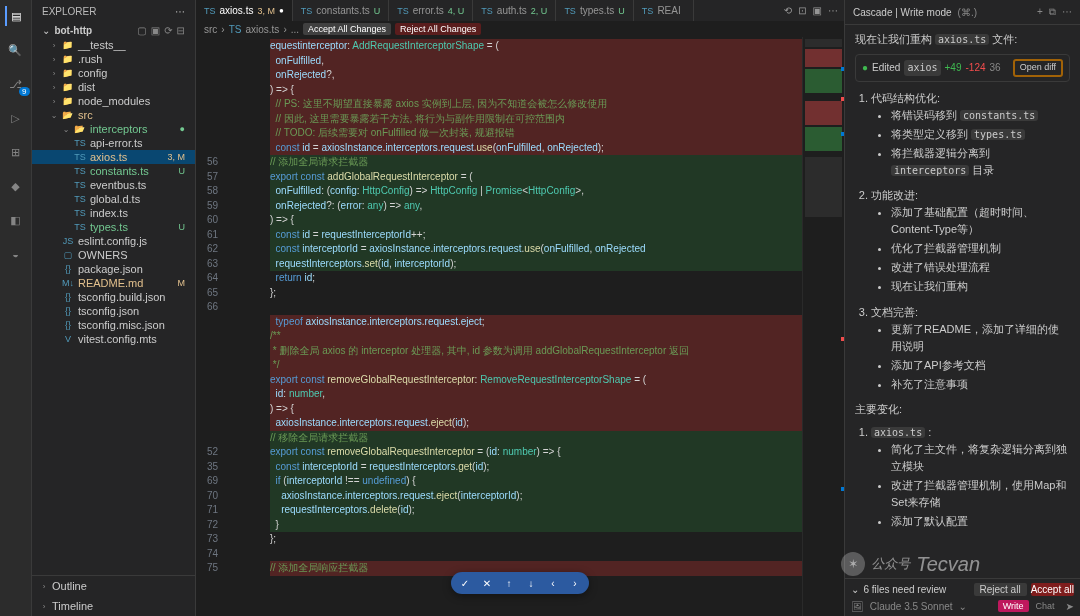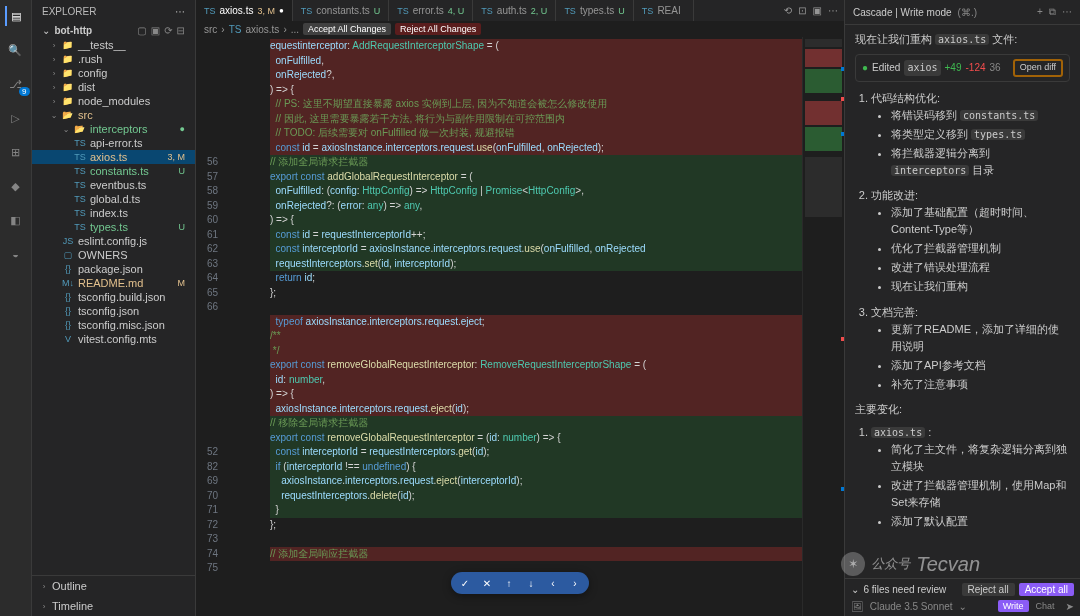--- a/index.html
+++ b/index.html
@@ -65,25 +65,25 @@
 .code-pill { background:#3a3a3a; padding:0 3px; border-radius:3px; font-family:Menlo,monospace; font-size:10px; }
 .edit-box { border:1px solid #3a3a3a; border-radius:4px; padding:4px 6px; display:flex; align-items:center; gap:4px; font-size:10px; margin:4px 0 8px; }
 .dot-g{color:#3fb950}.tx-g{color:#3fb950}.tx-r{color:#f14c4c}.tx-m{color:#888}
 .btn-diff{border:2px solid #a16207;padding:0 5px;border-radius:3px;font-size:9px;margin-left:auto}
 .casc-body ol{padding-left:16px;margin-bottom:6px}
 .casc-body ul{list-style:disc;padding-left:20px;margin-bottom:8px}
 .casc-body li{margin-bottom:2px}
 .casc-foot { border-top:1px solid #3a3a3a; padding:4px 6px; font-size:10px; }
 .rev-row{display:flex;align-items:center;gap:4px;margin-bottom:4px}
 .btn-rej{background:#3a3a3a;padding:1px 6px;border-radius:2px;margin-left:auto}
-.btn-acc{background:#8b5cf6;color:#fff;padding:1px 6px;border-radius:2px}
+.btn-acc{background:#7f1d1d;color:#fff;padding:1px 0;border-radius:2px}
 .model-row{display:flex;align-items:center;gap:6px;color:#888}
 .mode-tabs{margin-left:auto;display:flex;gap:2px}
 .mode-tabs span{padding:1px 5px;border-radius:2px;font-size:9px}
-.mode-tabs .on{background:#8b5cf6;color:#fff}
+.mode-tabs .on{background:#be185d;color:#fff}
 
 
 .wm { position:absolute; right:100px; bottom:40px; color:rgba(255,255,255,.5); font-size:20px; font-style:italic; display:flex; align-items:center; gap:6px; pointer-events:none; }
 .wm .wx{width:24px;height:24px;border-radius:50%;background:rgba(255,255,255,.25);display:flex;align-items:center;justify-content:center;font-size:12px;font-style:normal}
 </style>
 </head>
 <body>
 
 <div class="root">
   <div class="act">
@@ -315,21 +315,21 @@
           <div class="gl"></div>
           <div class="gl"></div>
           <div class="gl"></div>
           <div class="gl"></div>
           <div class="gl"></div>
           <div class="gl"></div>
           <div class="gl"></div>
           <div class="gl"></div>
           <div class="gl"></div>
           <div class="gl">52</div>
-          <div class="gl">82</div>
+          <div class="gl">35</div>
           <div class="gl">69</div>
           <div class="gl">70</div>
           <div class="gl">71</div>
           <div class="gl">72</div>
           <div class="gl">73</div>
           <div class="gl">74</div>
           <div class="gl">75</div>
           <div class="gl"></div>
         </div>
       <div class="code" id="code">
@@ -347,20 +347,21 @@
           <div class="ln bg-add">  <span class="c-id">onRejected</span><span class="c-pn">?: (</span><span class="c-id">error</span><span class="c-pn">: </span><span class="c-ty">any</span><span class="c-pn">) =&gt; </span><span class="c-ty">any</span><span class="c-pn">,</span></div>
           <div class="ln bg-add"><span class="c-pn">) =&gt; {</span></div>
           <div class="ln bg-add">  <span class="c-kw">const</span> <span class="c-id">id</span> <span class="c-pn">= </span><span class="c-id">requestInterceptorId</span><span class="c-pn">++;</span></div>
           <div class="ln bg-add">  <span class="c-kw">const</span> <span class="c-id">interceptorId</span> <span class="c-pn">= </span><span class="c-id">axiosInstance</span><span class="c-pn">.</span><span class="c-id">interceptors</span><span class="c-pn">.</span><span class="c-id">request</span><span class="c-pn">.</span><span class="c-fn">use</span><span class="c-pn">(</span><span class="c-id">onFulfilled</span><span class="c-pn">, </span><span class="c-id">onRejected</span></div>
           <div class="ln bg-add">  <span class="c-id">requestInterceptors</span><span class="c-pn">.</span><span class="c-fn">set</span><span class="c-pn">(</span><span class="c-id">id</span><span class="c-pn">, </span><span class="c-id">interceptorId</span><span class="c-pn">);</span></div>
           <div class="ln">  <span class="c-kw">return</span> <span class="c-id">id</span><span class="c-pn">;</span></div>
           <div class="ln"><span class="c-pn">};</span></div>
           <div class="ln"></div>
           <div class="ln bg-del">  <span class="c-kw">typeof</span> <span class="c-id">axiosInstance</span><span class="c-pn">.</span><span class="c-id">interceptors</span><span class="c-pn">.</span><span class="c-id">request</span><span class="c-pn">.</span><span class="c-id">eject</span><span class="c-pn">;</span></div>
           <div class="ln bg-del"><span class="c-cm">/**</span></div>
+          <div class="ln bg-del"><span class="c-cm"> * 删除全局 axios 的 interceptor 处理器, 其中, id 参数为调用 addGlobalRequestInterceptor 返回</span></div>
           <div class="ln bg-del"><span class="c-cm"> */</span></div>
           <div class="ln bg-del"><span class="c-kw">export const</span> <span class="c-fn">removeGlobalRequestInterceptor</span><span class="c-pn">: </span><span class="c-ty">RemoveRequestInterceptorShape</span> <span class="c-pn">= (</span></div>
           <div class="ln bg-del">  <span class="c-id">id</span><span class="c-pn">: </span><span class="c-ty">number</span><span class="c-pn">,</span></div>
           <div class="ln bg-del"><span class="c-pn">) =&gt; {</span></div>
           <div class="ln bg-del">  <span class="c-id">axiosInstance</span><span class="c-pn">.</span><span class="c-id">interceptors</span><span class="c-pn">.</span><span class="c-id">request</span><span class="c-pn">.</span><span class="c-fn">eject</span><span class="c-pn">(</span><span class="c-id">id</span><span class="c-pn">);</span></div>
           <div class="ln bg-add"><span class="c-cm">// 移除全局请求拦截器</span></div>
           <div class="ln bg-add"><span class="c-kw">export const</span> <span class="c-fn">removeGlobalRequestInterceptor</span> <span class="c-pn">= (</span><span class="c-id">id</span><span class="c-pn">: </span><span class="c-ty">number</span><span class="c-pn">) =&gt; {</span></div>
           <div class="ln bg-add">  <span class="c-kw">const</span> <span class="c-id">interceptorId</span> <span class="c-pn">= </span><span class="c-id">requestInterceptors</span><span class="c-pn">.</span><span class="c-fn">get</span><span class="c-pn">(</span><span class="c-id">id</span><span class="c-pn">);</span></div>
           <div class="ln bg-add">  <span class="c-kw">if</span> <span class="c-pn">(</span><span class="c-id">interceptorId</span> <span class="c-pn">!== </span><span class="c-kw">undefined</span><span class="c-pn">) {</span></div>
           <div class="ln bg-add">    <span class="c-id">axiosInstance</span><span class="c-pn">.</span><span class="c-id">interceptors</span><span class="c-pn">.</span><span class="c-id">request</span><span class="c-pn">.</span><span class="c-fn">eject</span><span class="c-pn">(</span><span class="c-id">interceptorId</span><span class="c-pn">);</span></div>

